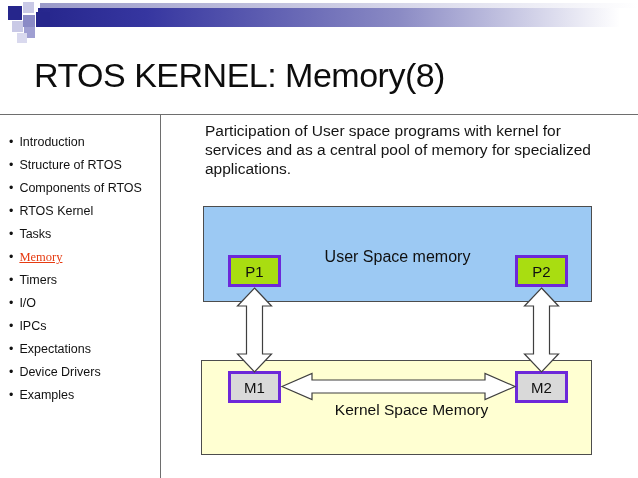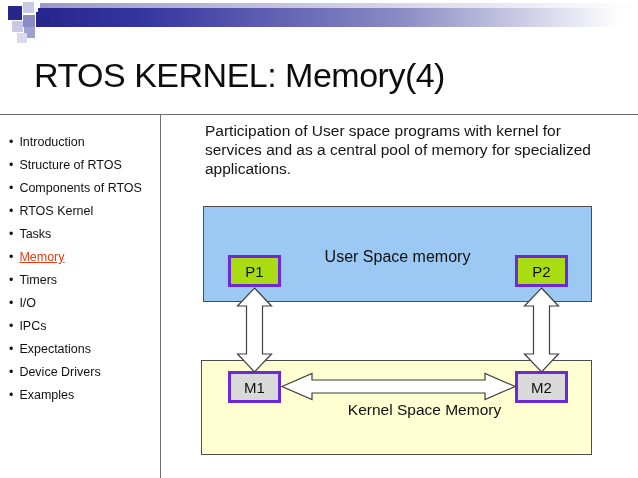--- a/index.html
+++ b/index.html
@@ -23,33 +23,33 @@
 
   .title { position:absolute; left:34px; top:56px; font-size:34px; letter-spacing:-0.5px;
     color:#0d0d0d; white-space:nowrap; }
 
   .h-divider { position:absolute; left:0; top:114px; width:638px; height:1px; background:#6e6e6e; }
   .v-divider { position:absolute; left:160px; top:114px; width:1px; height:364px; background:#6e6e6e; }
 
   .sidebar { position:absolute; left:9px; top:131px; width:148px; margin:0; padding:0; list-style:none; }
   .sb-item { line-height:23px; font-size:12.5px; color:#111; white-space:nowrap; }
   .bullet { margin-right:6px; }
-  .sb-item.active .sb-label { color:var(--link-color,#e63b11); text-decoration:underline; }
+  .sb-item.active .sb-label { color:var(--link-color,#e63b11); text-decoration:underline;font-family:Liberation Serif, serif; }
 
   .paragraph { position:absolute; left:205px; top:121px; width:388px;
     font-size:15.5px; line-height:19px; color:#141414; }
 
   .box { position:absolute; box-sizing:border-box; }
   .user-space { left:203px; top:206px; width:389px; height:96px;
     background:var(--user-space-fill,#9cc9f3); border:1px solid #4d4d4d; }
   .user-label { position:absolute; left:203px; top:248px; width:389px; text-align:center;
     font-size:16px; color:#101010; }
   .kernel-space { left:201px; top:360px; width:391px; height:95px;
     background:var(--kernel-space-fill,#ffffd2); border:1px solid #4d4d4d; }
-  .kernel-label { position:absolute; left:209px; top:401px; width:391px; text-align:center;
+  .kernel-label { position:absolute; left:196px; top:401px; width:391px; text-align:center;
     font-size:15.5px; color:#101010;padding-left:20px; }
 
   .node { position:absolute; width:53px; height:32px; box-sizing:border-box;
     border:3px solid #6d28d9; display:flex; align-items:center; justify-content:center;
     font-size:15px; color:#101010; }
   .p-node { background:var(--process-fill,#a9dd11); }
   .m-node { background:var(--memory-fill,#d9d9d9); }
   .p1 { left:228px; top:255px; } .p2 { left:515px; top:255px; }
   .m1 { left:228px; top:371px; } .m2 { left:515px; top:371px; }
 
@@ -66,21 +66,21 @@
   <div>
     <div class="sq sq1"></div>
     <div class="sq sq2"></div>
     <div class="sq sq3"></div>
     <div class="sq sq4"></div>
     <div class="sq sq5"></div>
     <div class="sq sq6"></div>
     <div class="sq sq7"></div>
   </div>
 
-  <div class="title">RTOS KERNEL: Memory(4)</div>
+  <div class="title">RTOS KERNEL: Memory(8)</div>
 
   <div class="h-divider"></div>
   <div class="v-divider"></div>
 
   <ul class="sidebar">
       <li class="sb-item"><span class="bullet">•</span><span class="sb-label">Introduction</span></li>
       <li class="sb-item"><span class="bullet">•</span><span class="sb-label">Structure of RTOS</span></li>
       <li class="sb-item"><span class="bullet">•</span><span class="sb-label">Components of RTOS</span></li>
       <li class="sb-item"><span class="bullet">•</span><span class="sb-label">RTOS Kernel</span></li>
       <li class="sb-item"><span class="bullet">•</span><span class="sb-label">Tasks</span></li>

